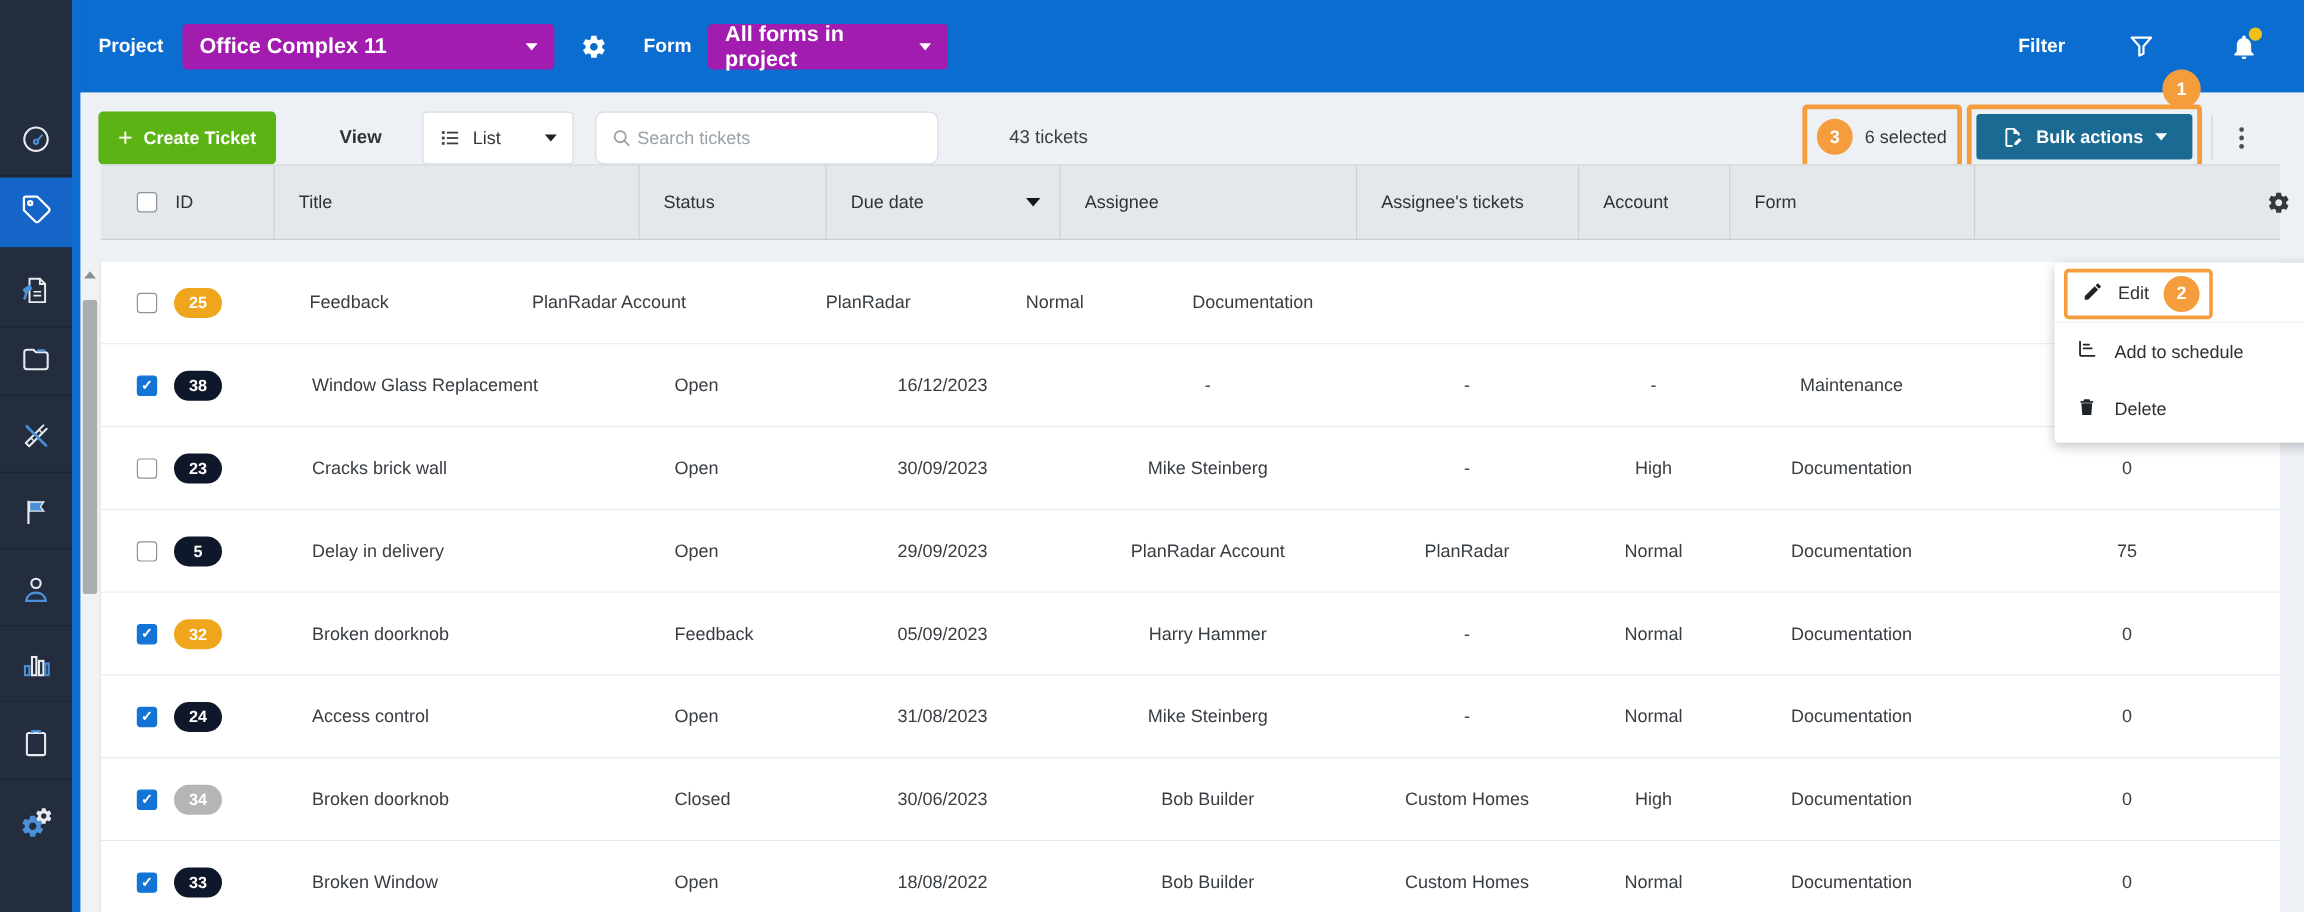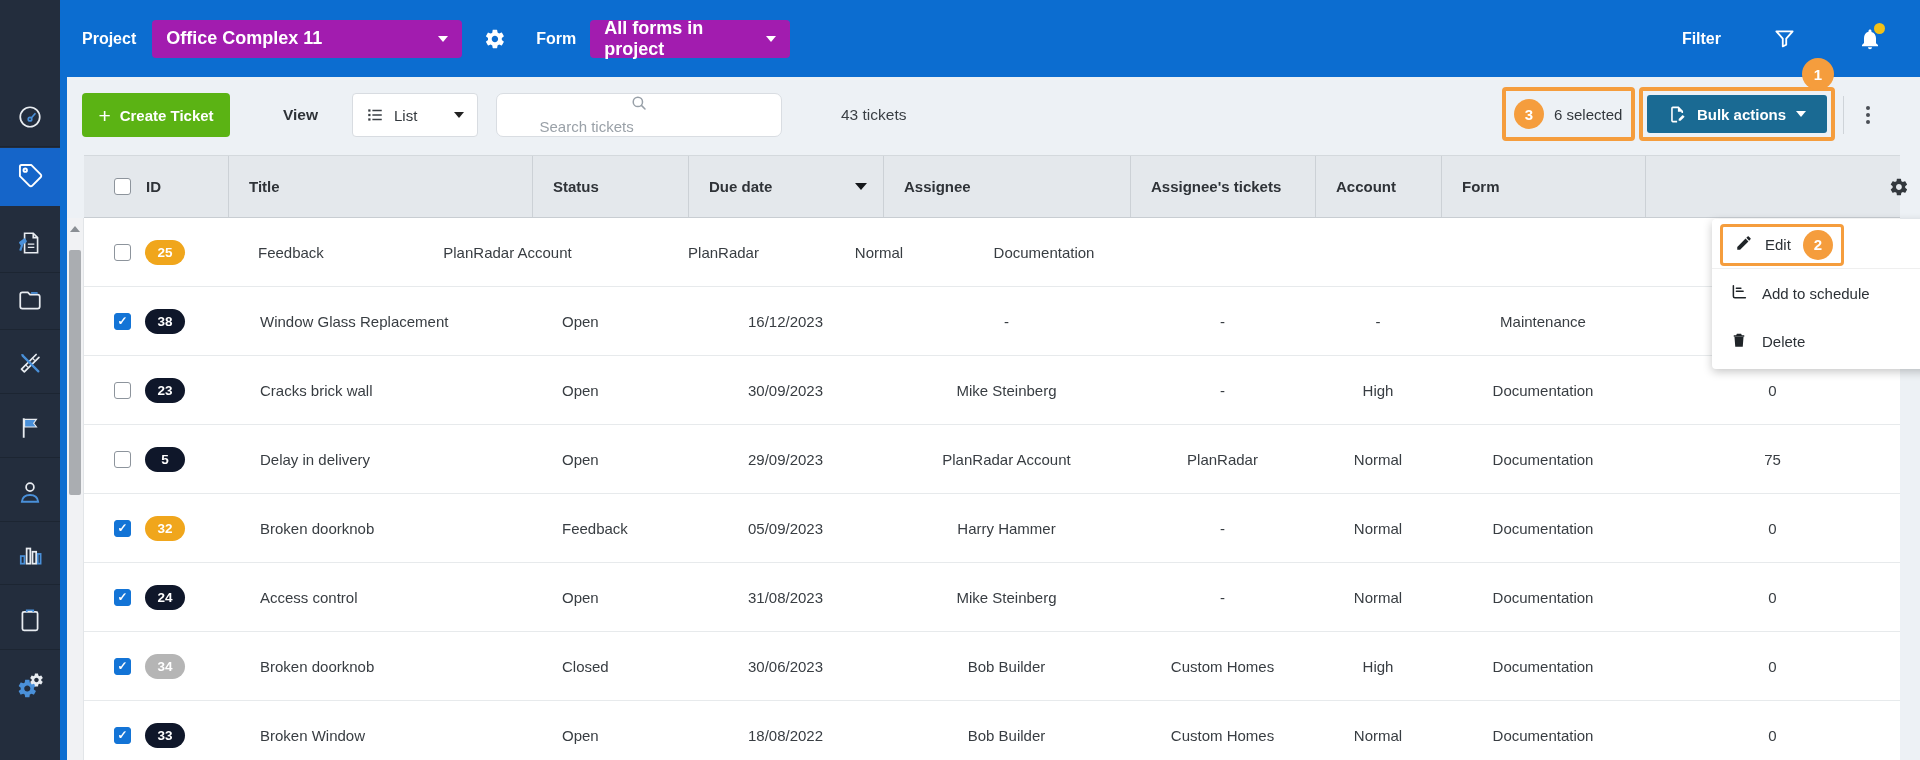--- a/index.html
+++ b/index.html
@@ -50,21 +50,21 @@
     display:flex; align-items:center; font-size:15px; cursor:pointer; }
   #create-ticket { left:15px; width:148px; background:#5bb314; color:#fff;
     font-weight:bold; justify-content:center; gap:9px; border:none; }
   #create-plus { font-size:21px; font-weight:normal; line-height:1; }
   #view-label { position:absolute; left:216px; top:16px; height:44px; display:flex;
     align-items:center; font-weight:bold; font-size:15.5px; color:#2f3338; }
   #view-select { left:285px; width:126px; background:#fff; border:1px solid #d8dce1;
     color:#33383d; padding:0 13px; gap:10px; }
   #view-select .caret { margin-left:auto; color:#222; }
   #search-box { left:429px; width:286px; background:#fff; border:1px solid #d9dde2;
-    border-radius:7px; padding:0 12px; gap:4px; cursor:text;flex-direction:column; }
+    border-radius:7px; padding:0 12px; gap:4px; cursor:text; }
   #search-input { border:none; outline:none; flex:1; font-size:15px;
     font-family:"Liberation Sans",sans-serif; color:#33383d; background:transparent; }
   #search-input::placeholder { color:#9aa1a8; }
   #ticket-count { position:absolute; left:730px; top:16px; height:44px;
     display:flex; align-items:center; font-size:15.5px; color:#3a3f44;margin-left:44px; }
 
   .ann-box { border:4px solid #f59d3d; border-radius:4px; position:absolute; }
   #sel-box { left:1435px; top:10px; width:133px; height:54px; display:flex;
     align-items:center; gap:10px; padding:0 8px; }
   #sel-count { font-size:15px; color:#33383d; white-space:nowrap; }
@@ -78,23 +78,23 @@
     font-family:"Liberation Sans",sans-serif; }
   #ann-circle-1 { position:absolute; left:1802px; top:58px; z-index:45; width:32px; height:32px; }
   #toolbar-divider { position:absolute; left:1776px; top:19px; width:1px; height:38px;
     background:#cfd4d9; }
   #kebab { position:absolute; left:1786px; top:16px; width:30px; height:44px;
     display:flex; flex-direction:column; align-items:center; justify-content:center;
     gap:3px; cursor:pointer; }
   #kebab span { width:4px; height:4px; border-radius:50%; background:#4a4f55; }
 
   
-  #table-header { position:absolute; left:17px; top:78px; width:1816px; height:63px;
+  #table-header { position:absolute; left:17px; top:60px; width:1816px; height:63px;
     background:#e4e8ec; border-top:1px solid #d4d9dd; border-bottom:1px solid #c8cdd2;
-    display:flex; align-items:stretch; font-weight:bold; font-size:15px; color:#2f3338; }
+    display:flex; align-items:stretch; font-weight:normal; font-size:15px; color:#2f3338; }
   .hcell { display:flex; align-items:center; padding-left:20px;
     border-left:1px solid #ccd1d6; }
   .hcell:first-child { border-left:none; }
   .c-sel { width:144px; } .c-title { width:304px; } .c-status { width:156px; }
   .c-due { width:195px; } .c-assignee { width:247px; } .c-company { width:185px; }
   .c-priority { width:126px; } .c-form { width:204px; } .c-extra { flex:1; }
   #hdr-sel { padding-left:30px; gap:15px; }
   #due-caret { margin-left:auto; margin-right:16px; color:#14171a;
     border-top-width:7px; border-left-width:6px; border-right-width:6px; }
   #header-gear { position:absolute; left:1805px; top:21px; cursor:pointer; }

